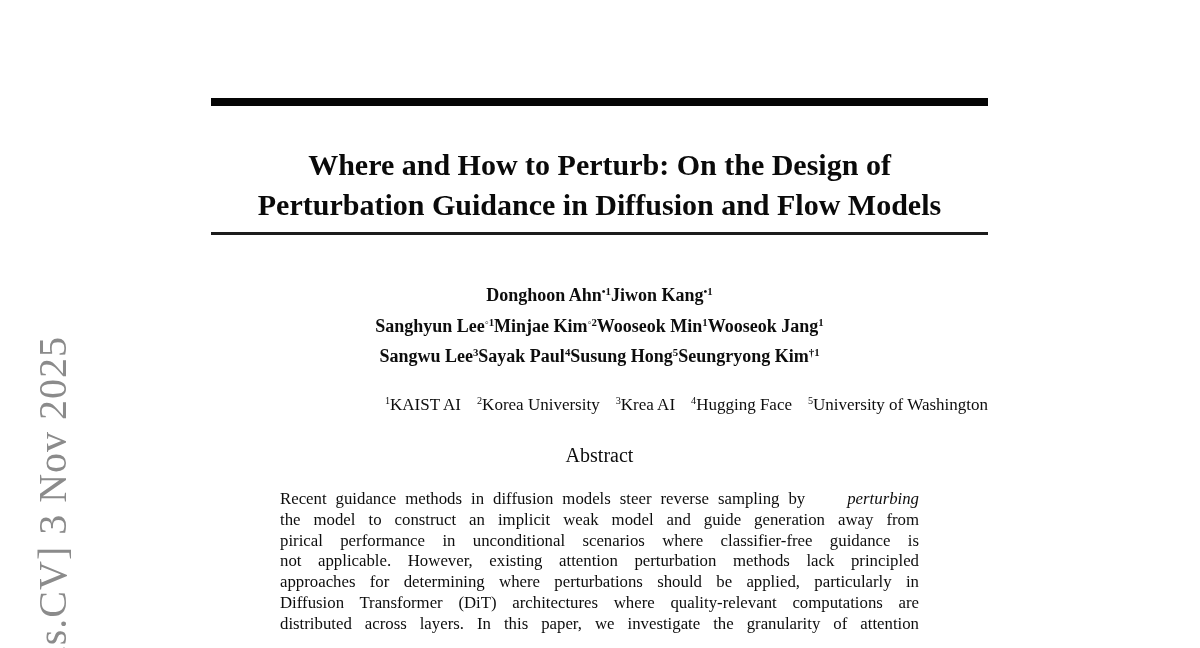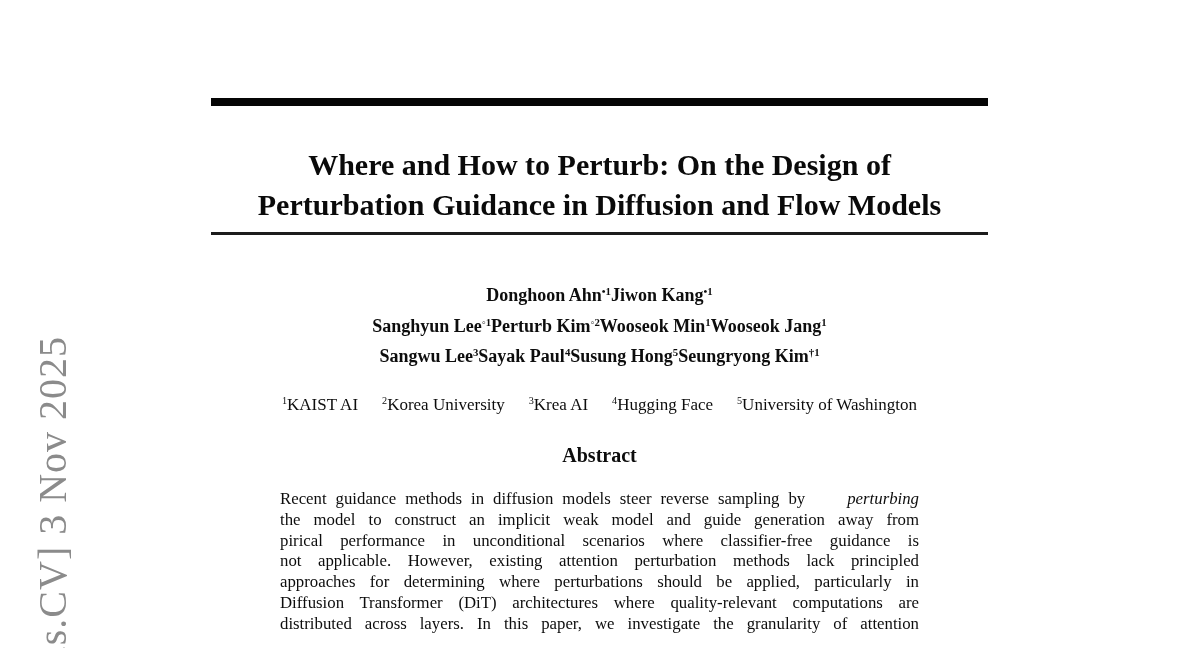--- a/index.html
+++ b/index.html
@@ -89,34 +89,34 @@
     top: -0.55em;
     font-weight: inherit;
   }
 
   .affiliations {
     position: absolute;
     top: 392px;
     left: 0;
     width: 777px;
     display: flex;
-    justify-content: center;
-    column-gap: 24px;
+    justify-content: flex-end;
+    column-gap: 16px;
     font-size: 17px;
     line-height: 26px;
     white-space: nowrap;
   }
 
   .abstract-heading {
     position: absolute;
     top: 443px;
     left: 0;
     width: 777px;
     text-align: center;
-    font-weight: bold;
+    font-weight: normal;
     font-size: 20px;
     line-height: 25px;
   }
 
   .abstract-body {
     position: absolute;
     top: 489px;
     left: 69px;
     width: 639px;
     font-size: 16.8px;
@@ -149,21 +149,21 @@
 
     <div class="mid-rule"></div>
 
     <div class="authors-block">
       <div class="author-row">
         <span class="author"><span>Donghoon Ahn</span><sup class="mark">•1</sup></span>
         <span class="author"><span>Jiwon Kang</span><sup class="mark">•1</sup></span>
       </div>
       <div class="author-row">
         <span class="author"><span>Sanghyun Lee</span><sup class="mark">◦1</sup></span>
-        <span class="author"><span>Perturb Kim</span><sup class="mark">◦2</sup></span>
+        <span class="author"><span>Minjae Kim</span><sup class="mark">◦2</sup></span>
         <span class="author"><span>Wooseok Min</span><sup class="mark">1</sup></span>
         <span class="author"><span>Wooseok Jang</span><sup class="mark">1</sup></span>
       </div>
       <div class="author-row">
         <span class="author"><span>Sangwu Lee</span><sup class="mark">3</sup></span>
         <span class="author"><span>Sayak Paul</span><sup class="mark">4</sup></span>
         <span class="author"><span>Susung Hong</span><sup class="mark">5</sup></span>
         <span class="author"><span>Seungryong Kim</span><sup class="mark">†1</sup></span>
       </div>
     </div>

